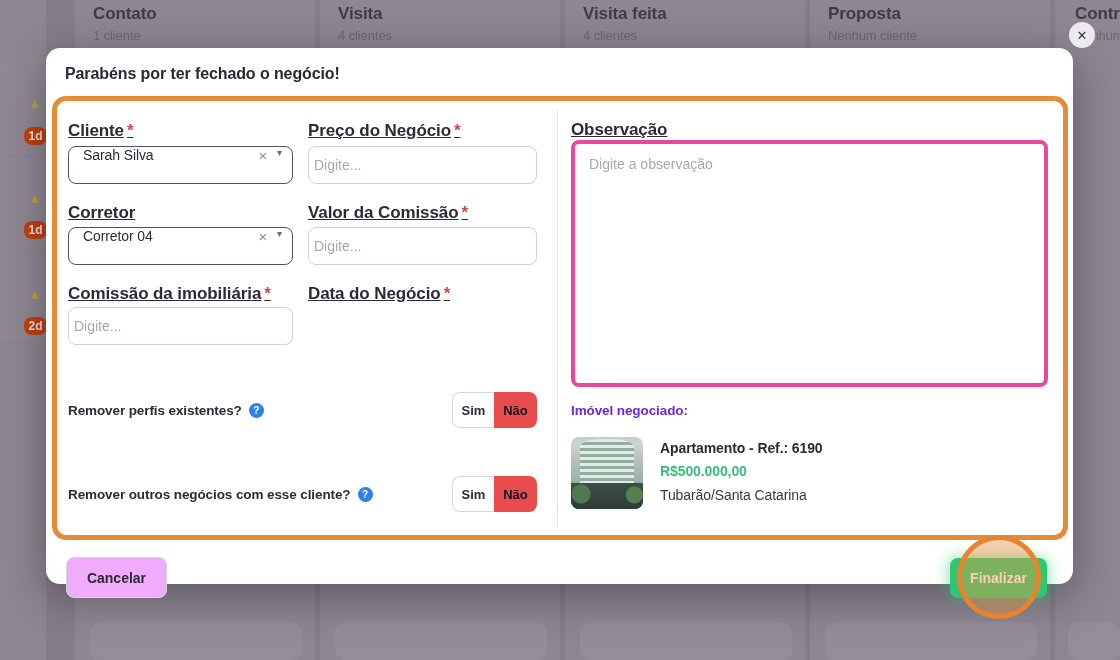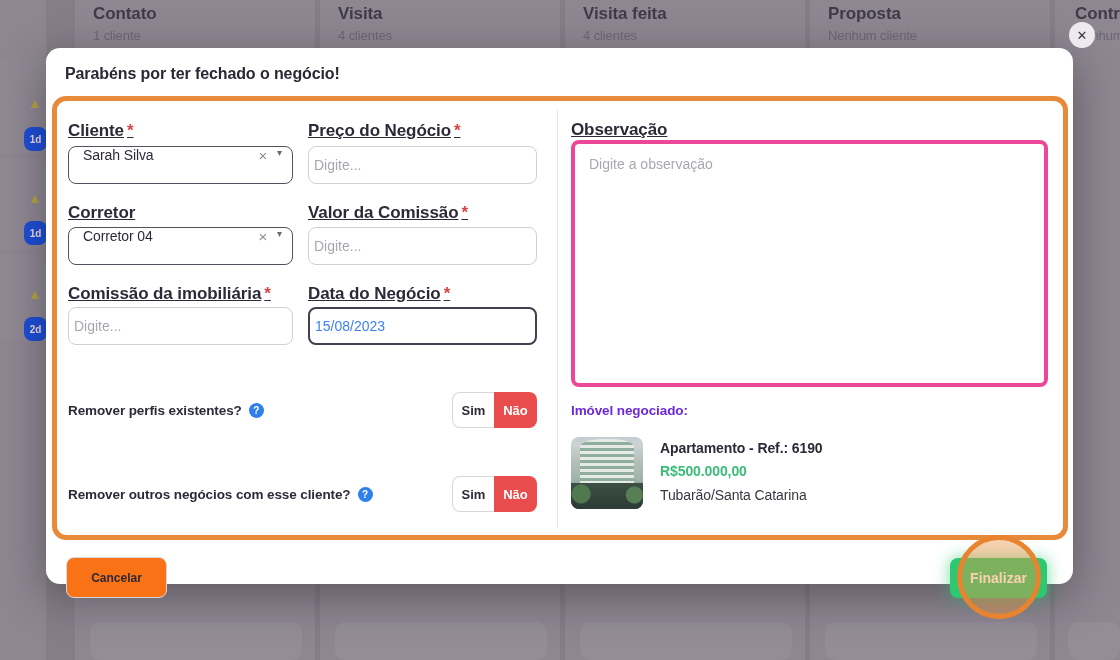--- a/index.html
+++ b/index.html
@@ -11,22 +11,22 @@
     letter-spacing:-0.1px;
     color:#2e2937;
   }
 
   
   .panel { position:absolute; top:0; height:660px; background:#8e8792; }
   .col-title { position:absolute; top:4px; left:18px; font-size:17px; font-weight:700; color:#413b48; white-space:nowrap; }
   .col-count { position:absolute; top:28px; left:18px; font-size:13px; color:#6d6674; white-space:nowrap; }
   .mini-card { position:absolute; left:-60px; width:106px; background:#90899b; background:#908994; border-radius:8px; }
   .warn { position:absolute; font-size:14px; color:#b5a54c; line-height:1; }
-  .badge { position:absolute; width:23px; height:24px; border-radius:8px; background:#1d4ed8;
-           color:#f2dfe4; font-size:10px; font-weight:700; display:flex; align-items:center; justify-content:center; }
+  .badge { position:absolute; width:23px; height:18px; border-radius:8px; background:#c2410c;
+           color:#f2dfe4; font-size:12px; font-weight:700; display:flex; align-items:center; justify-content:center; }
   .bottom-card { position:absolute; top:622px; height:38px; background:#948d98; border-radius:10px; }
 
   
   .modal { position:absolute; left:46px; top:48px; width:1027px; height:536px;
            background:#ffffff; border-radius:14px; box-shadow:0 12px 45px rgba(20,14,26,.40); z-index:10; }
   .modal-title { position:absolute; left:19px; top:17px; font-size:16px; font-weight:700; color:#2b2733; }
 
   .form-box { position:absolute; left:6px; top:48px; width:1016px; height:444px;
               border:5px solid #e78b3b; border-radius:14px; }
   .v-divider { position:absolute; left:511px; top:62px; width:1px; height:418px; background:#e6e3e9; }
@@ -47,43 +47,43 @@
 
   .q-row { position:absolute; height:36px; display:flex; align-items:center; gap:7px; }
   .q-text { font-size:13.5px; font-weight:700; color:#2e2937; white-space:nowrap; }
   .help { width:15px; height:15px; border-radius:50%; background:#2f80ed; color:#fff;
           font-size:10px; font-weight:700; display:flex; align-items:center; justify-content:center; cursor:pointer; }
 
   .toggle { position:absolute; display:flex; height:36px; }
   .t-yes { width:42px; border:1px solid #d9d6dd; border-right:none; border-radius:8px 0 0 8px; background:#fff;
            font-family:inherit; font-size:13px; font-weight:700; color:#2e2937; cursor:pointer; }
   .t-no  { width:43px; border:none; border-radius:0 8px 8px 0; background:#e84c4c;
-           font-family:inherit; font-size:13px; font-weight:700; color:#ffffff; cursor:pointer; }
+           font-family:inherit; font-size:13px; font-weight:700; color:#0f172a; cursor:pointer; }
 
   .ta { position:absolute; left:525px; top:92px; width:477px; height:247px; border:4px solid #ec4899; border-radius:8px;
         font-family:inherit; font-size:14px; color:#2e2937; padding:12px 14px; resize:none; outline:none; }
   .ta::placeholder { color:#aaa6b2; }
 
   .thumb { position:absolute; left:525px; top:389px; width:72px; height:72px; border-radius:8px; overflow:hidden;
            background:linear-gradient(180deg,#c3ccd0 0%,#cdd3d4 10%,#b3bfba 35%,#9fb2a9 60%,#74907f 78%,#3f5347 100%); }
   .thumb::before { content:""; position:absolute; left:9px; right:9px; top:2px; bottom:22px;
            background:repeating-linear-gradient(180deg,#e6eae6 0 3px,#8fae9f 3px 6px);
            border-radius:45% 45% 0 0 / 16% 16% 0 0; }
   .thumb::after { content:""; position:absolute; left:0; right:0; bottom:0; height:26px;
            background:radial-gradient(circle at 14% 42%, #51794f 0 9px, transparent 10px),
                       radial-gradient(circle at 88% 46%, #577f54 0 8px, transparent 9px),
                       linear-gradient(180deg,#3d5046,#2c3b33); }
 
   .prop-title { position:absolute; left:614px; top:392px; font-size:14px; font-weight:700; color:#2e2937; white-space:nowrap; }
   .prop-price { position:absolute; left:614px; top:415px; font-size:14px; font-weight:700; color:#3bbd79; white-space:nowrap; }
   .prop-loc   { position:absolute; left:614px; top:439px; font-size:14px; color:#3b3642; white-space:nowrap; }
   .section-label { position:absolute; left:525px; top:355px; font-size:13.5px; font-weight:700; color:#6d28d9; }
 
-  .btn-cancel { position:absolute; left:20px; top:509px; width:101px; height:41px; background:#f97316;
-                border:1px solid #d9d6dd; border-radius:8px; font-family:inherit; font-size:12px; font-weight:600;
+  .btn-cancel { position:absolute; left:20px; top:509px; width:101px; height:41px; background:#f0abfc;
+                border:1px solid #d9d6dd; border-radius:8px; font-family:inherit; font-size:14px; font-weight:600;
                 color:#2e2937; cursor:pointer; }
   .btn-finish { position:absolute; left:904px; top:510px; width:97px; height:40px; background:#2ec873; border:none;
                 border-radius:8px; font-family:inherit; font-size:14px; font-weight:700; color:#fff; cursor:pointer;
                 box-shadow:0 0 16px rgba(46,200,115,.65); }
   .click-ring { position:absolute; left:911px; top:487px; width:84px; height:84px; border-radius:50%;
                 border:5px solid #e8832f; background:rgba(236,146,66,.42); z-index:12; pointer-events:none; }
 
   .close-btn { position:absolute; left:1069px; top:22px; width:26px; height:26px; border-radius:50%;
                background:#eceaee; border:none; color:#3b3642; font-size:13px; font-weight:700;
                display:flex; align-items:center; justify-content:center; cursor:pointer; z-index:15;
@@ -172,21 +172,20 @@
   <input class="inp" style="left: 262px; top: 179px; width: 229px;" placeholder="Digite...">
 
   <label class="fl" style="left:22px;top:236px">
     <span>Comissão da imobiliária</span><span class="req">*</span>
   </label>
   <input class="inp" style="left: 22px; top: 259px; width: 225px;" placeholder="Digite...">
 
   <label class="fl" style="left:262px;top:236px">
     <span>Data do Negócio</span><span class="req">*</span>
   </label>
-  <input class="inp strong" style="left: 262px; top: 259px; width: 229px;" value="15/08/2023">
 
   <div class="q-row" style="left:22px;top:344px">
     <span class="q-text">Remover perfis existentes?</span>
     <span class="help">
         <span>?</span>
       </span>
   </div>
   <div class="toggle" style="left:406px;top:344px">
     <button class="t-yes">Sim</button>
     <button class="t-no">Não</button>

